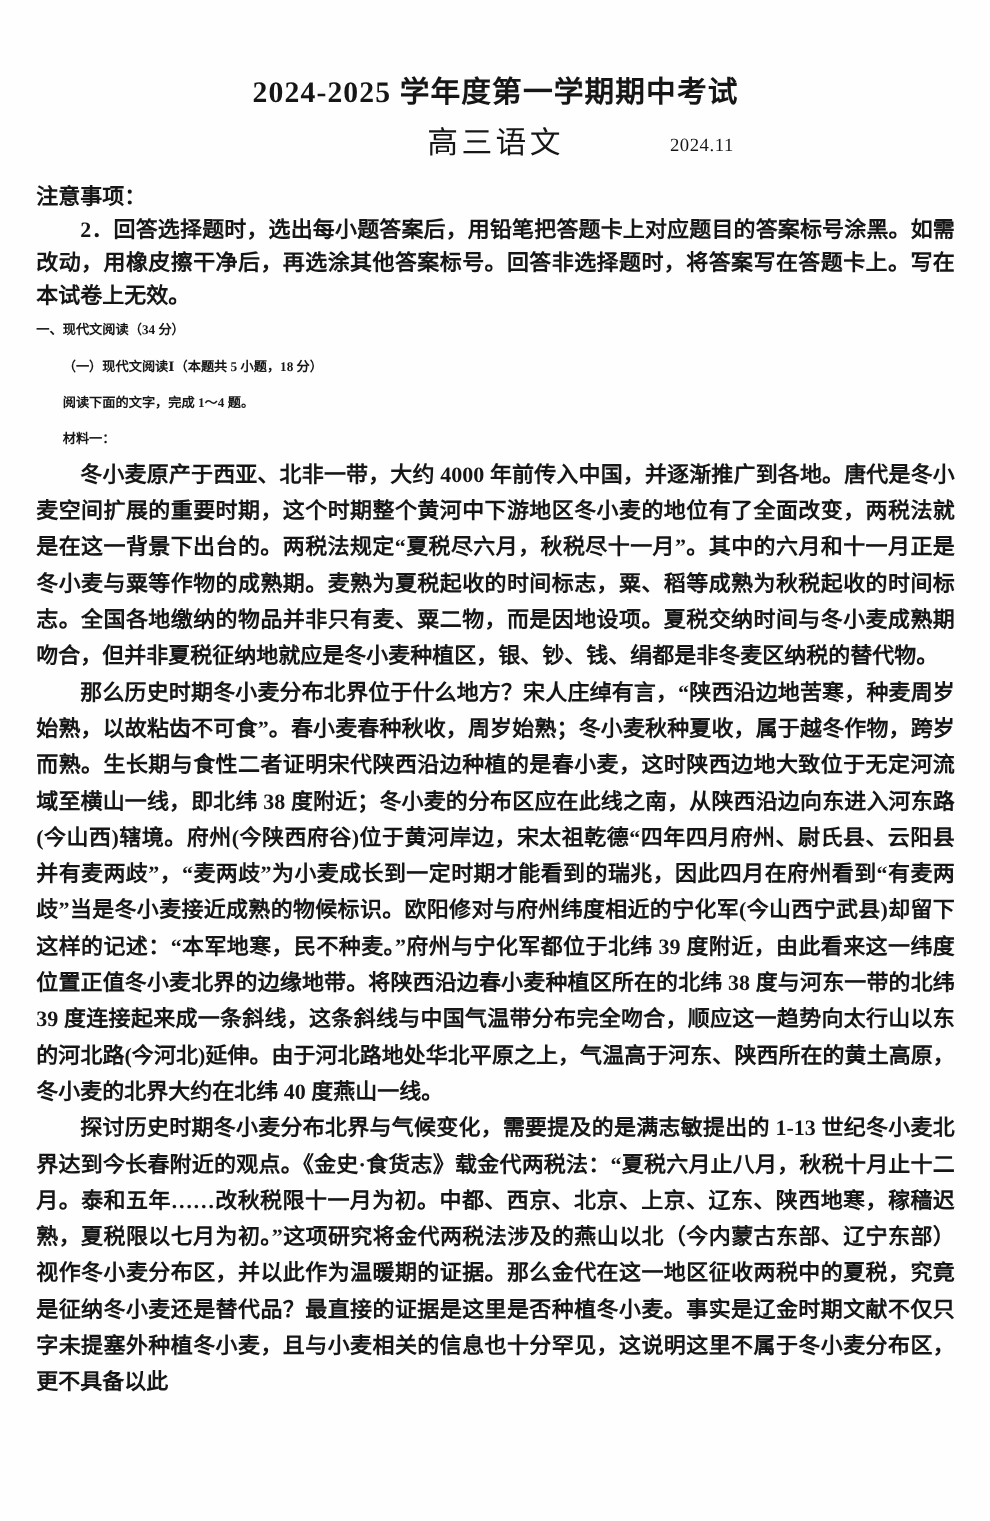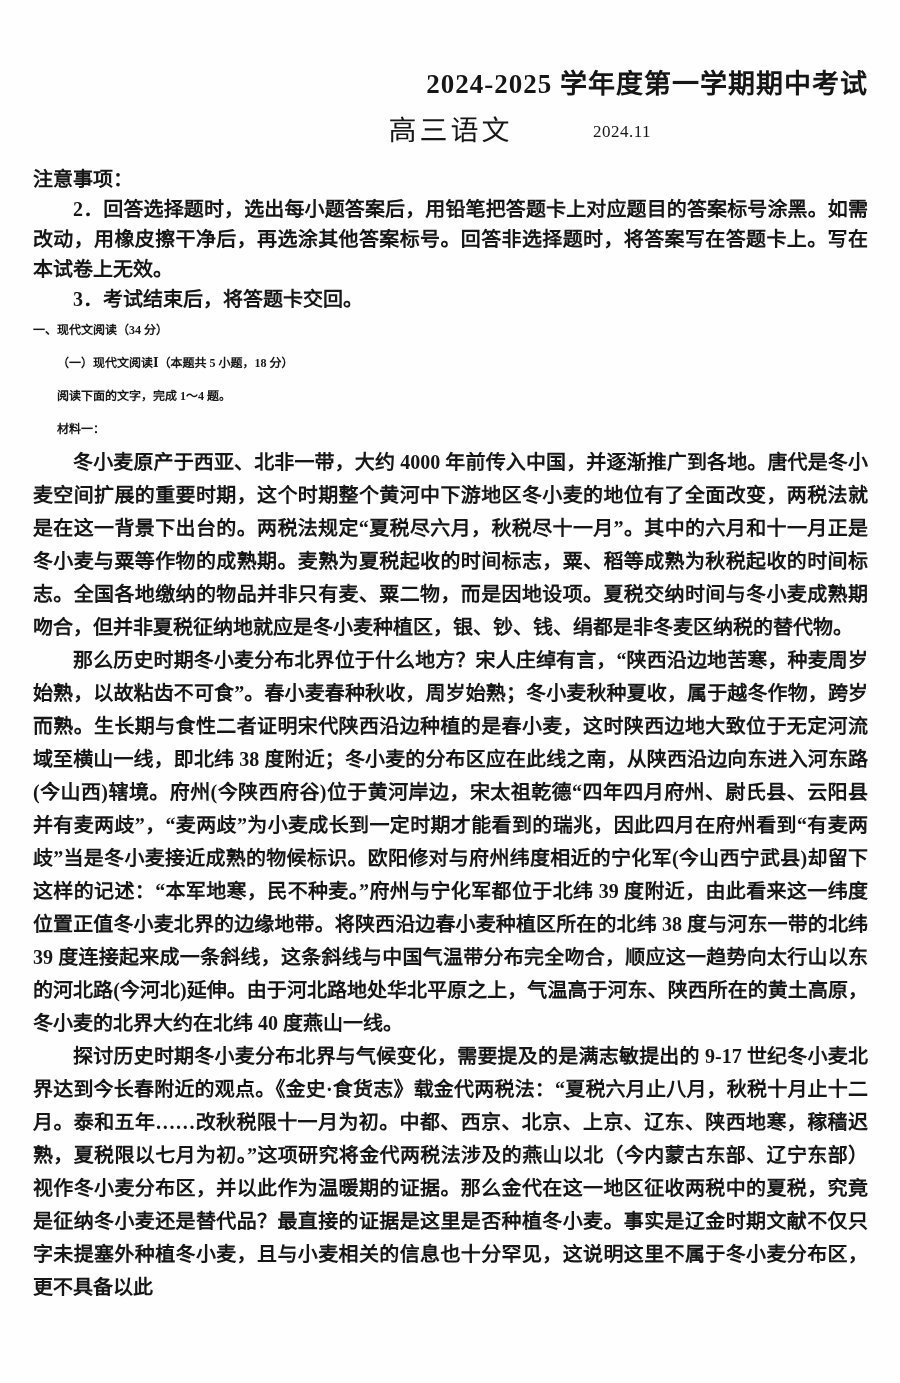--- a/index.html
+++ b/index.html
@@ -14,41 +14,41 @@
     background: #fefefe;
     color: #161616;
     font-family: "Liberation Serif", "DejaVu Serif", serif;
     overflow: hidden;
   }
   .doc {
     padding: 64px 32px 0 33px;
   }
   .exam-title {
     margin: 0;
-    text-align: right;
+    text-align: center;
     font-size: 27px;
     line-height: 40px;
     font-weight: bold;
     letter-spacing: 1px;
   }
   .subtitle-row {
     position: relative;
     height: 50px;
     margin-top: 2px;
     text-align: center;
   }
   .exam-subtitle {
     font-size: 28px;
     line-height: 50px;
     font-weight: normal;
     letter-spacing: 3px;
   }
   .exam-date {
     position: absolute;
-    left: 560px;
+    left: 576px;
     top: 16px;
     font-size: 17px;
     font-weight: normal;
     letter-spacing: 0.5px;
     text-align: right;
   }
   .notice {
     margin-top: 8px;
     font-size: 20px;
     line-height: 30px;
@@ -96,29 +96,28 @@
     <h1 class="exam-title">2024-2025 学年度第一学期期中考试</h1>
 
     <div class="subtitle-row">
       <span class="exam-subtitle">高三语文</span>
       <span class="exam-date">2024.11</span>
     </div>
 
     <div class="notice">
       <p>注意事项：</p>
       <p class="indent2">2．回答选择题时，选出每小题答案后，用铅笔把答题卡上对应题目的答案标号涂黑。如需改动，用橡皮擦干净后，再选涂其他答案标号。回答非选择题时，将答案写在答题卡上。写在本试卷上无效。</p>
-      <p class="indent2">3．考试结束后，将答题卡交回。</p>
     </div>
 
     <p class="section-head">一、现代文阅读（34 分）</p>
     <p class="section-head indent2">（一）现代文阅读Ⅰ（本题共 5 小题，18 分）</p>
     <p class="section-head indent2">阅读下面的文字，完成 1～4 题。</p>
     <p class="section-head indent2">材料一：</p>
 
     <div class="body-text">
       <p>冬小麦原产于西亚、北非一带，大约 4000 年前传入中国，并逐渐推广到各地。唐代是冬小麦空间扩展的重要时期，这个时期整个黄河中下游地区冬小麦的地位有了全面改变，两税法就是在这一背景下出台的。两税法规定“夏税尽六月，秋税尽十一月”。其中的六月和十一月正是冬小麦与粟等作物的成熟期。麦熟为夏税起收的时间标志，粟、稻等成熟为秋税起收的时间标志。全国各地缴纳的物品并非只有麦、粟二物，而是因地设项。夏税交纳时间与冬小麦成熟期吻合，但并非夏税征纳地就应是冬小麦种植区，银、钞、钱、绢都是非冬麦区纳税的替代物。</p>
       <p>那么历史时期冬小麦分布北界位于什么地方？宋人庄绰有言，“陕西沿边地苦寒，种麦周岁始熟，以故粘齿不可食”。春小麦春种秋收，周岁始熟；冬小麦秋种夏收，属于越冬作物，跨岁而熟。生长期与食性二者证明宋代陕西沿边种植的是春小麦，这时陕西边地大致位于无定河流域至横山一线，即北纬 38 度附近；冬小麦的分布区应在此线之南，从陕西沿边向东进入河东路(今山西)辖境。府州(今陕西府谷)位于黄河岸边，宋太祖乾德“四年四月府州、尉氏县、云阳县并有麦两歧”，“麦两歧”为小麦成长到一定时期才能看到的瑞兆，因此四月在府州看到“有麦两歧”当是冬小麦接近成熟的物候标识。欧阳修对与府州纬度相近的宁化军(今山西宁武县)却留下这样的记述：“本军地寒，民不种麦。”府州与宁化军都位于北纬 39 度附近，由此看来这一纬度位置正值冬小麦北界的边缘地带。将陕西沿边春小麦种植区所在的北纬 38 度与河东一带的北纬 39 度连接起来成一条斜线，这条斜线与中国气温带分布完全吻合，顺应这一趋势向太行山以东的河北路(今河北)延伸。由于河北路地处华北平原之上，气温高于河东、陕西所在的黄土高原，冬小麦的北界大约在北纬 40 度燕山一线。</p>
-      <p>探讨历史时期冬小麦分布北界与气候变化，需要提及的是满志敏提出的 9-17 世纪冬小麦北界达到今长春附近的观点。《金史·食货志》载金代两税法：“夏税六月止八月，秋税十月止十二月。泰和五年……改秋税限十一月为初。中都、西京、北京、上京、辽东、陕西地寒，稼穑迟熟，夏税限以七月为初。”这项研究将金代两税法涉及的燕山以北（今内蒙古东部、辽宁东部）视作冬小麦分布区，并以此作为温暖期的证据。那么金代在这一地区征收两税中的夏税，究竟是征纳冬小麦还是替代品？最直接的证据是这里是否种植冬小麦。事实是辽金时期文献不仅只字未提塞外种植冬小麦，且与小麦相关的信息也十分罕见，这说明这里不属于冬小麦分布区，更不具备以此</p>
+      <p>探讨历史时期冬小麦分布北界与气候变化，需要提及的是满志敏提出的 1-13 世纪冬小麦北界达到今长春附近的观点。《金史·食货志》载金代两税法：“夏税六月止八月，秋税十月止十二月。泰和五年……改秋税限十一月为初。中都、西京、北京、上京、辽东、陕西地寒，稼穑迟熟，夏税限以七月为初。”这项研究将金代两税法涉及的燕山以北（今内蒙古东部、辽宁东部）视作冬小麦分布区，并以此作为温暖期的证据。那么金代在这一地区征收两税中的夏税，究竟是征纳冬小麦还是替代品？最直接的证据是这里是否种植冬小麦。事实是辽金时期文献不仅只字未提塞外种植冬小麦，且与小麦相关的信息也十分罕见，这说明这里不属于冬小麦分布区，更不具备以此</p>
     </div>
 
   </div>
 
 </div>
 
 </body></html>

